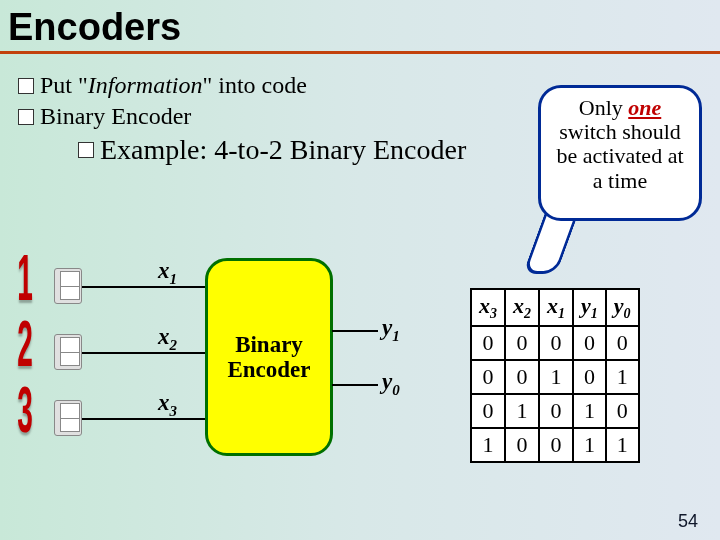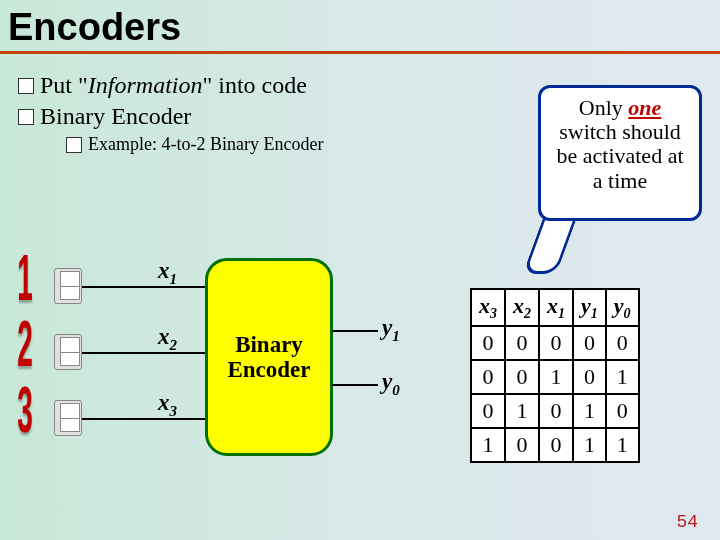--- a/index.html
+++ b/index.html
@@ -33,34 +33,34 @@
     margin-bottom: 4px;
   }
   .bullet-box {
     width: 16px;
     height: 16px;
     border: 1.5px solid #333;
     background: #fff;
     flex-shrink: 0;
   }
   .sub-bullet {
-    margin-left: 16px;
-    font-size: 18px;
+    margin-left: 28px;
+    font-size: 28px;
     padding-left: 32px;
   }
   .italic { font-style: italic; }
   .callout {
     position: absolute;
     top: 85px;
     left: 538px;
     width: 164px;
     height: 136px;
     background: #fff;
     border: 3px solid #002a96;
-    border-radius: 12px;
+    border-radius: 23px;
     padding: 8px 10px;
     font-size: 22px;
     font-family: 'Times New Roman', serif;
     text-align: center;
     line-height: 1.1;
     z-index: 5;
   }
   .callout .red {
     color: #c00000;
     font-weight: bold;
@@ -194,23 +194,23 @@
     font-weight: bold;
   }
   .table th sub {
     font-size: 14px;
     font-weight: bold;
   }
   .page-num {
     position: absolute;
     bottom: 8px;
     right: 22px;
-    font-family: Liberation Mono, monospace;
+    font-family: Liberation Sans, sans-serif;
     font-size: 18px;
-    color: #b91c1c;
+    color: #0f172a;
   }
 </style>
 </head>
 <body>
 
 <div class="title">Encoders</div>
 
 <div class="bullets">
   <div class="bullet-row">
     <span class="bullet-box"></span>

